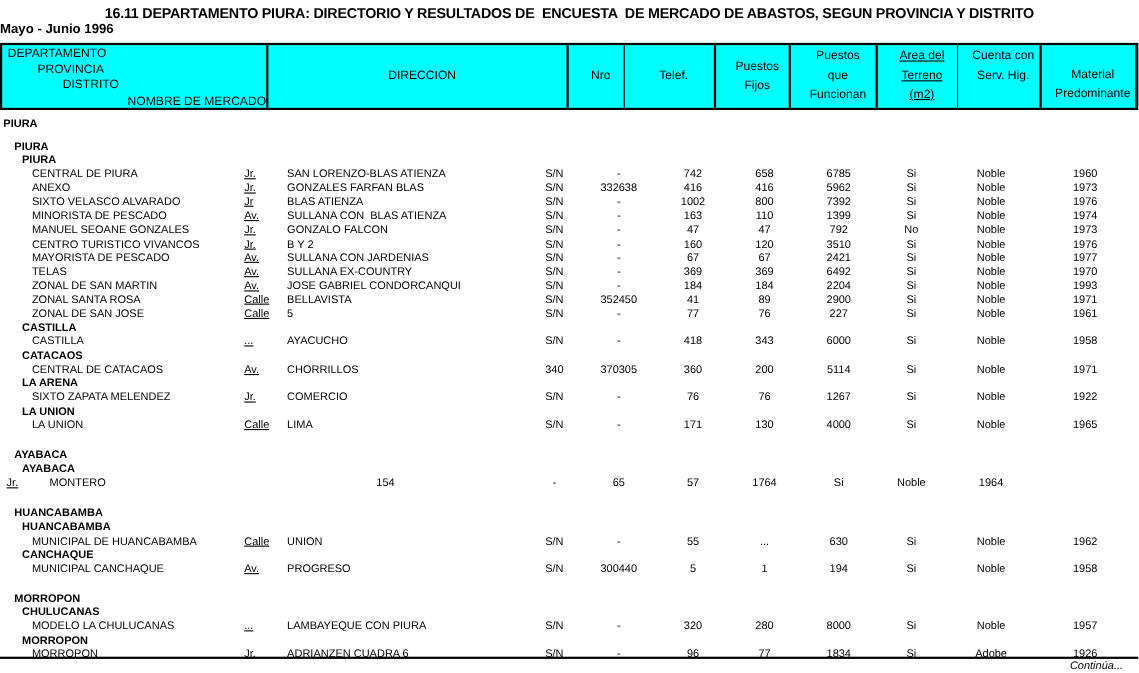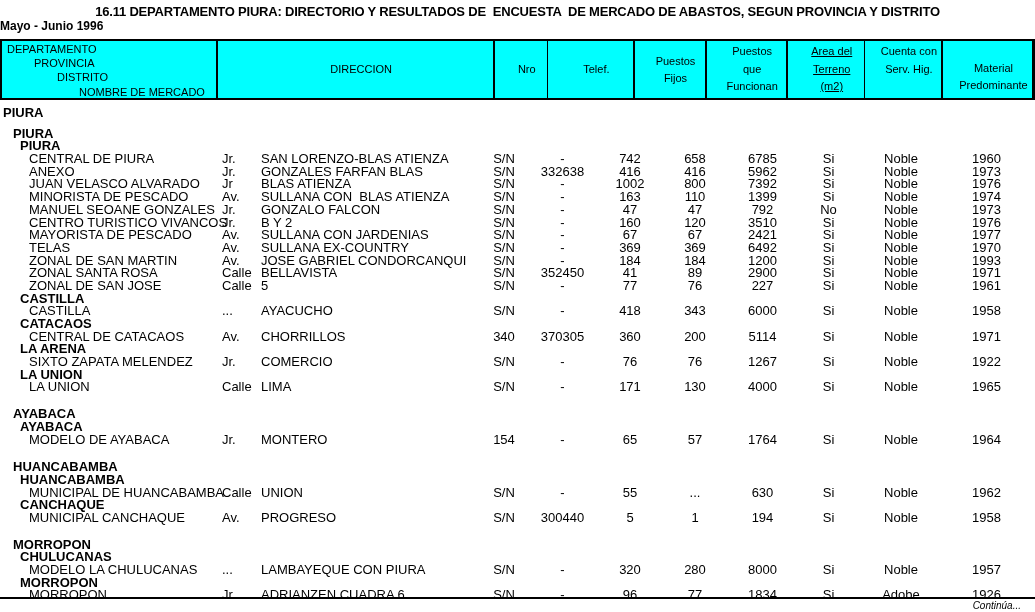--- a/index.html
+++ b/index.html
@@ -13,45 +13,45 @@
   }
   .subtitle{text-align:left;font-weight:bold;font-size:12px;line-height:14px;}
   
   .header-box{
     margin-top:6px;width:1035px;height:61px;box-sizing:border-box;
     border:2px solid #000;display:flex;background:#00ffff;justify-content:space-between;
   }
   .hcell{box-sizing:border-box;font-size:11px;display:flex;flex-direction:column;}
   .hc1{flex:0 0 216px;border-right:2px solid #000;padding-top:1px;line-height:14.2px;white-space:nowrap;}
   .hc1 .ind1{padding-left:5px;} .hc1 .ind2{padding-left:32px;}
-  .hc1 .ind3{padding-left:55px;} .hc1 .ind4{padding-left:77px;}
+  .hc1 .ind3{padding-left:55px;} .hc1 .ind4{padding-left:114px;}
   .hc2{flex:0 0 265px;border-right:2px solid #000;}
   .hc3{flex:0 0 42px;border-right:1px solid #000;}
   .hc4{flex:0 0 75px;border-right:2px solid #000;}
   .hc5{flex:0 0 60px;border-right:2px solid #000;}
   .hc6{flex:0 0 70px;border-right:2px solid #000;}
   .hc7{flex:0 0 65px;border-right:1px solid #000;text-decoration:underline;}
   .hc8{flex:0 0 67px;border-right:2px solid #000;}
   .hc9{flex:0 0 78px;border-right:1px solid #000;}
   .hc10{flex:0 0 93px;}
   .hc-center{justify-content:center;align-items:center;text-align:center;line-height:17px;}
   .hc-top{justify-content:flex-start;align-items:center;text-align:center;line-height:17.5px;padding-top:2px;}
   .hc-bottom{justify-content:flex-end;align-items:center;text-align:center;line-height:17px;padding-bottom:4px;}
   
   .data-body{padding:0 2px;margin-top:7px;}
   .row{
     display:grid;
     grid-template-columns:216px 265px 42px 75px 60px 70px 65px 67px 78px 93px;
-    height:12.7px;line-height:12.7px;font-size:13px;white-space:nowrap;
+    height:12.7px;line-height:12.7px;font-size:10px;white-space:nowrap;
   }
   .row.department .c-name{padding-left:1px;font-weight:bold;}
   .row.province   .c-name{padding-left:11px;font-weight:bold;}
   .row.district   .c-name{padding-left:18px;font-weight:bold;}
   .row.market     .c-name{padding-left:27px;}
-  .c-dir .via{display:inline-block;width:43px;padding-left:4px;box-sizing:border-box;}
+  .c-dir .via{display:inline-block;width:43px;padding-left:4px;box-sizing:border-box;text-decoration:underline;}
   .c-dir .street{white-space:pre;margin-top:32px;}
   .c-num{text-align:center;}
   .spacer{width:100%;}
   
   .bottom-rule{border-top:2px solid #000;margin-top:-5px;height:0;}
   .continua{
     text-align:right;padding-right:14px;font-style:italic;font-size:10px;
     line-height:11px;margin-top:1px;margin-left:35px;
   }
 </style>
@@ -130,21 +130,21 @@
       <div class="c-num">S/N</div>
       <div class="c-num">332638</div>
       <div class="c-num">416</div>
       <div class="c-num">416</div>
       <div class="c-num">5962</div>
       <div class="c-num">Si</div>
       <div class="c-num">Noble</div>
       <div class="c-num">1973</div>
     </div>
     <div class="row market">
-      <div class="c-name">JUAN VELASCO ALVARADO</div>
+      <div class="c-name">SIXTO VELASCO ALVARADO</div>
       <div class="c-dir"><span class="via">Jr</span><span class="street">BLAS ATIENZA</span></div>
       <div class="c-num">S/N</div>
       <div class="c-num">-</div>
       <div class="c-num">1002</div>
       <div class="c-num">800</div>
       <div class="c-num">7392</div>
       <div class="c-num">Si</div>
       <div class="c-num">Noble</div>
       <div class="c-num">1976</div>
     </div>
@@ -208,21 +208,21 @@
       <div class="c-num">Noble</div>
       <div class="c-num">1970</div>
     </div>
     <div class="row market">
       <div class="c-name">ZONAL DE SAN MARTIN</div>
       <div class="c-dir"><span class="via">Av.</span><span class="street">JOSE GABRIEL CONDORCANQUI</span></div>
       <div class="c-num">S/N</div>
       <div class="c-num">-</div>
       <div class="c-num">184</div>
       <div class="c-num">184</div>
-      <div class="c-num">1200</div>
+      <div class="c-num">2204</div>
       <div class="c-num">Si</div>
       <div class="c-num">Noble</div>
       <div class="c-num">1993</div>
     </div>
     <div class="row market">
       <div class="c-name">ZONAL SANTA ROSA</div>
       <div class="c-dir"><span class="via">Calle</span><span class="street">BELLAVISTA</span></div>
       <div class="c-num">S/N</div>
       <div class="c-num">352450</div>
       <div class="c-num">41</div>
@@ -305,21 +305,20 @@
       <div class="c-num">1965</div>
     </div>
     <div class="spacer" style="height: 14px;"></div>
     <div class="row province">
       <div class="c-name">AYABACA</div>
     </div>
     <div class="row district">
       <div class="c-name">AYABACA</div>
     </div>
     <div class="row market">
-      <div class="c-name">MODELO DE AYABACA</div>
       <div class="c-dir"><span class="via">Jr.</span><span class="street">MONTERO</span></div>
       <div class="c-num">154</div>
       <div class="c-num">-</div>
       <div class="c-num">65</div>
       <div class="c-num">57</div>
       <div class="c-num">1764</div>
       <div class="c-num">Si</div>
       <div class="c-num">Noble</div>
       <div class="c-num">1964</div>
     </div>

